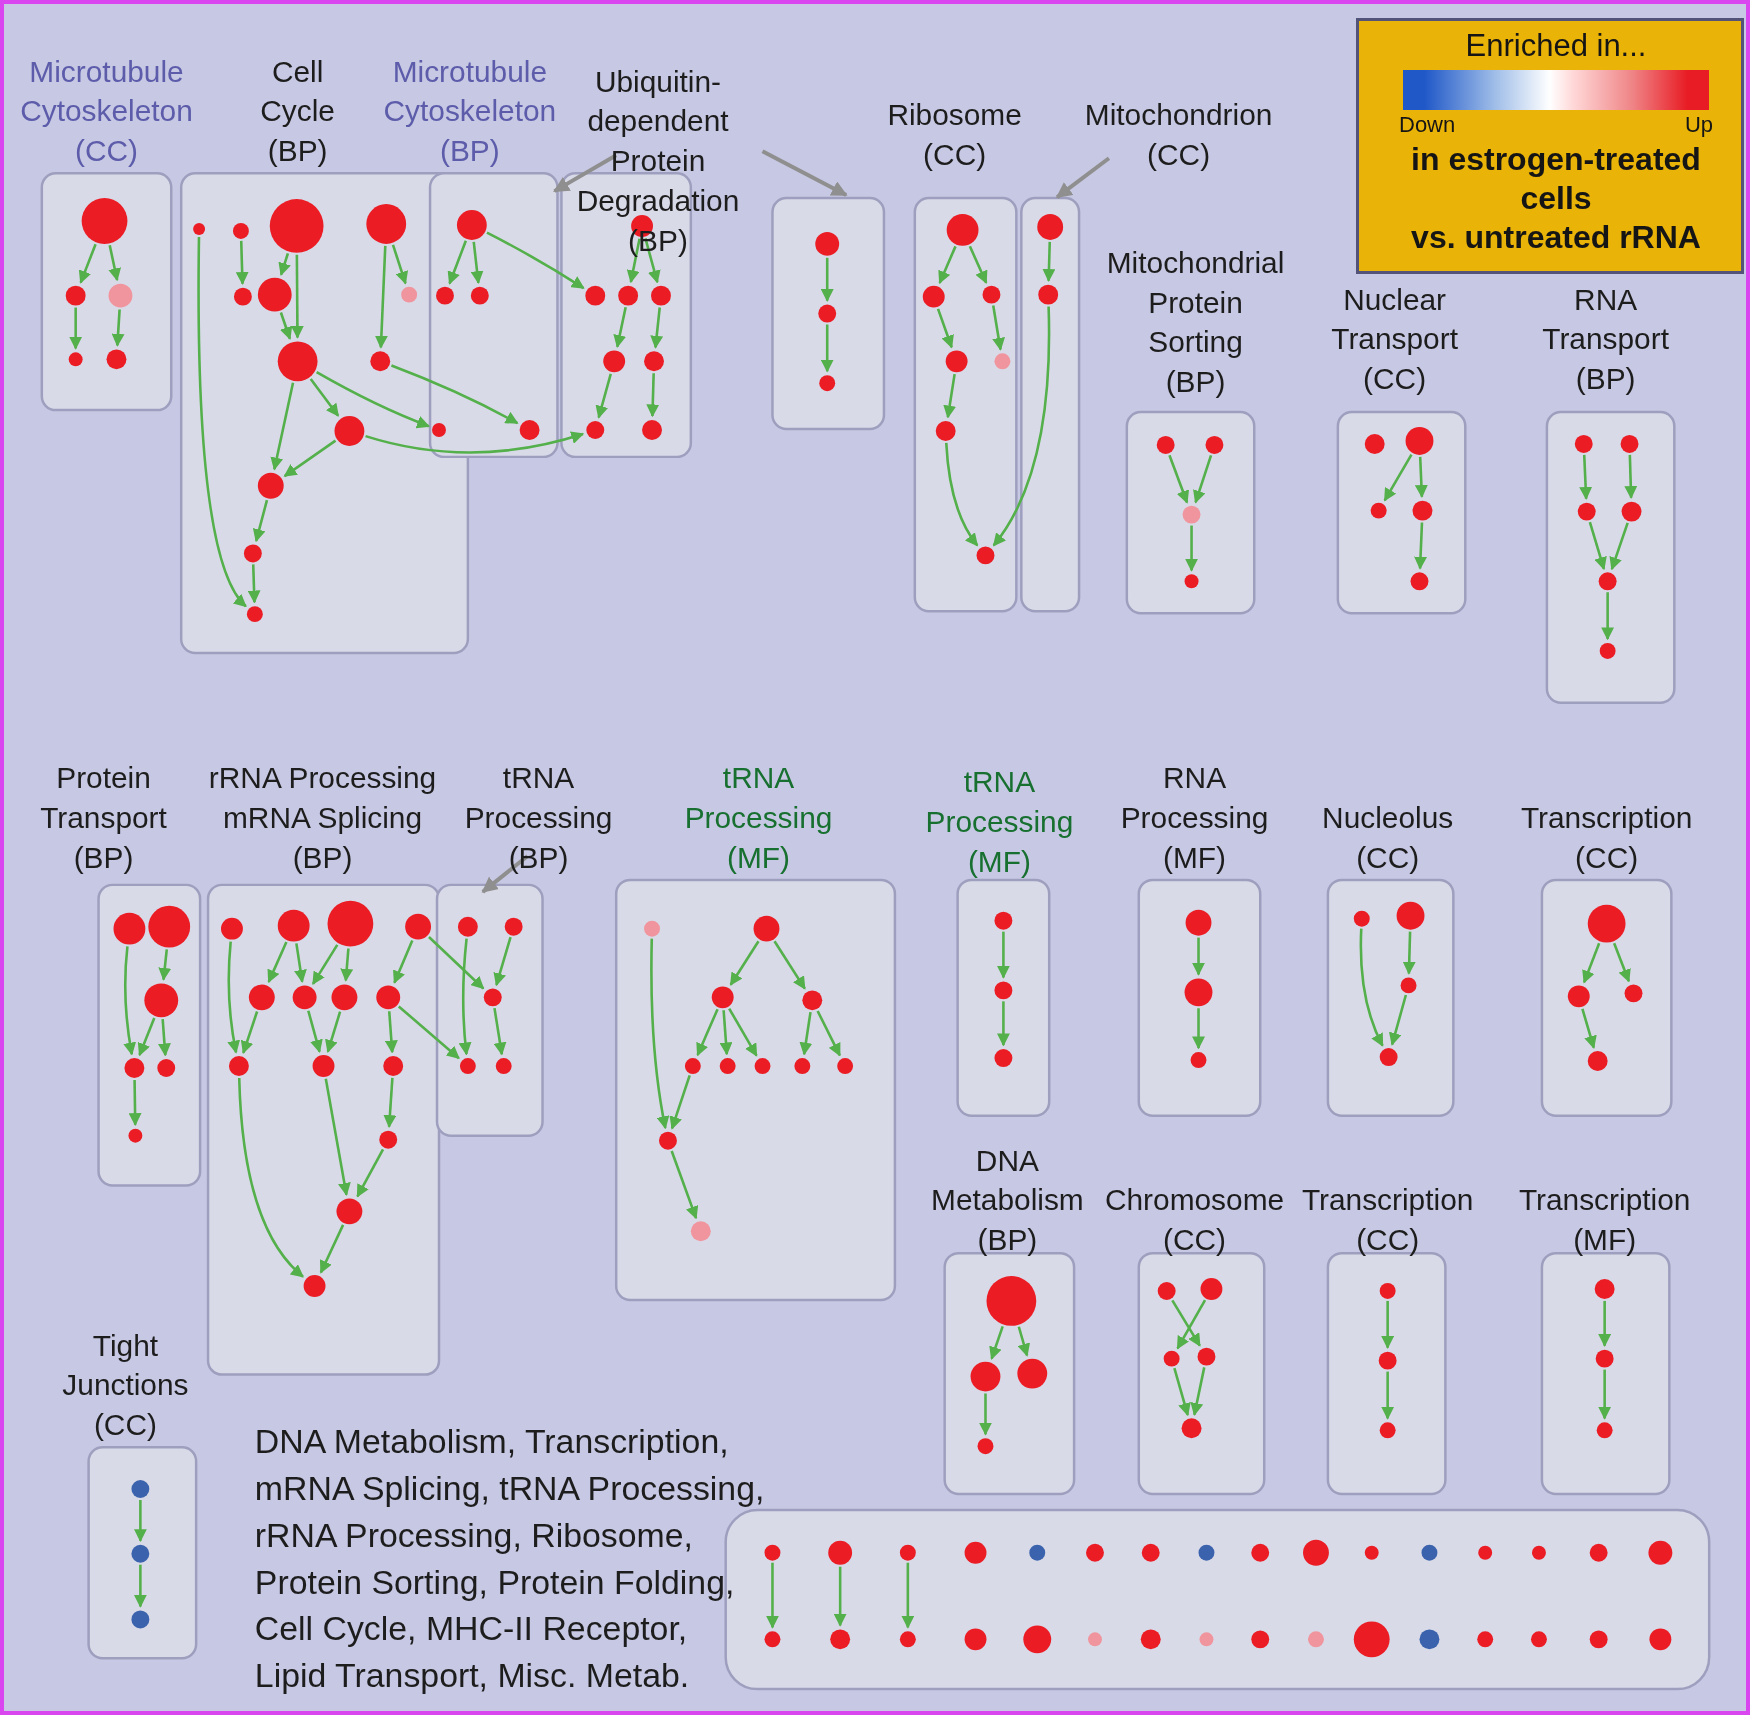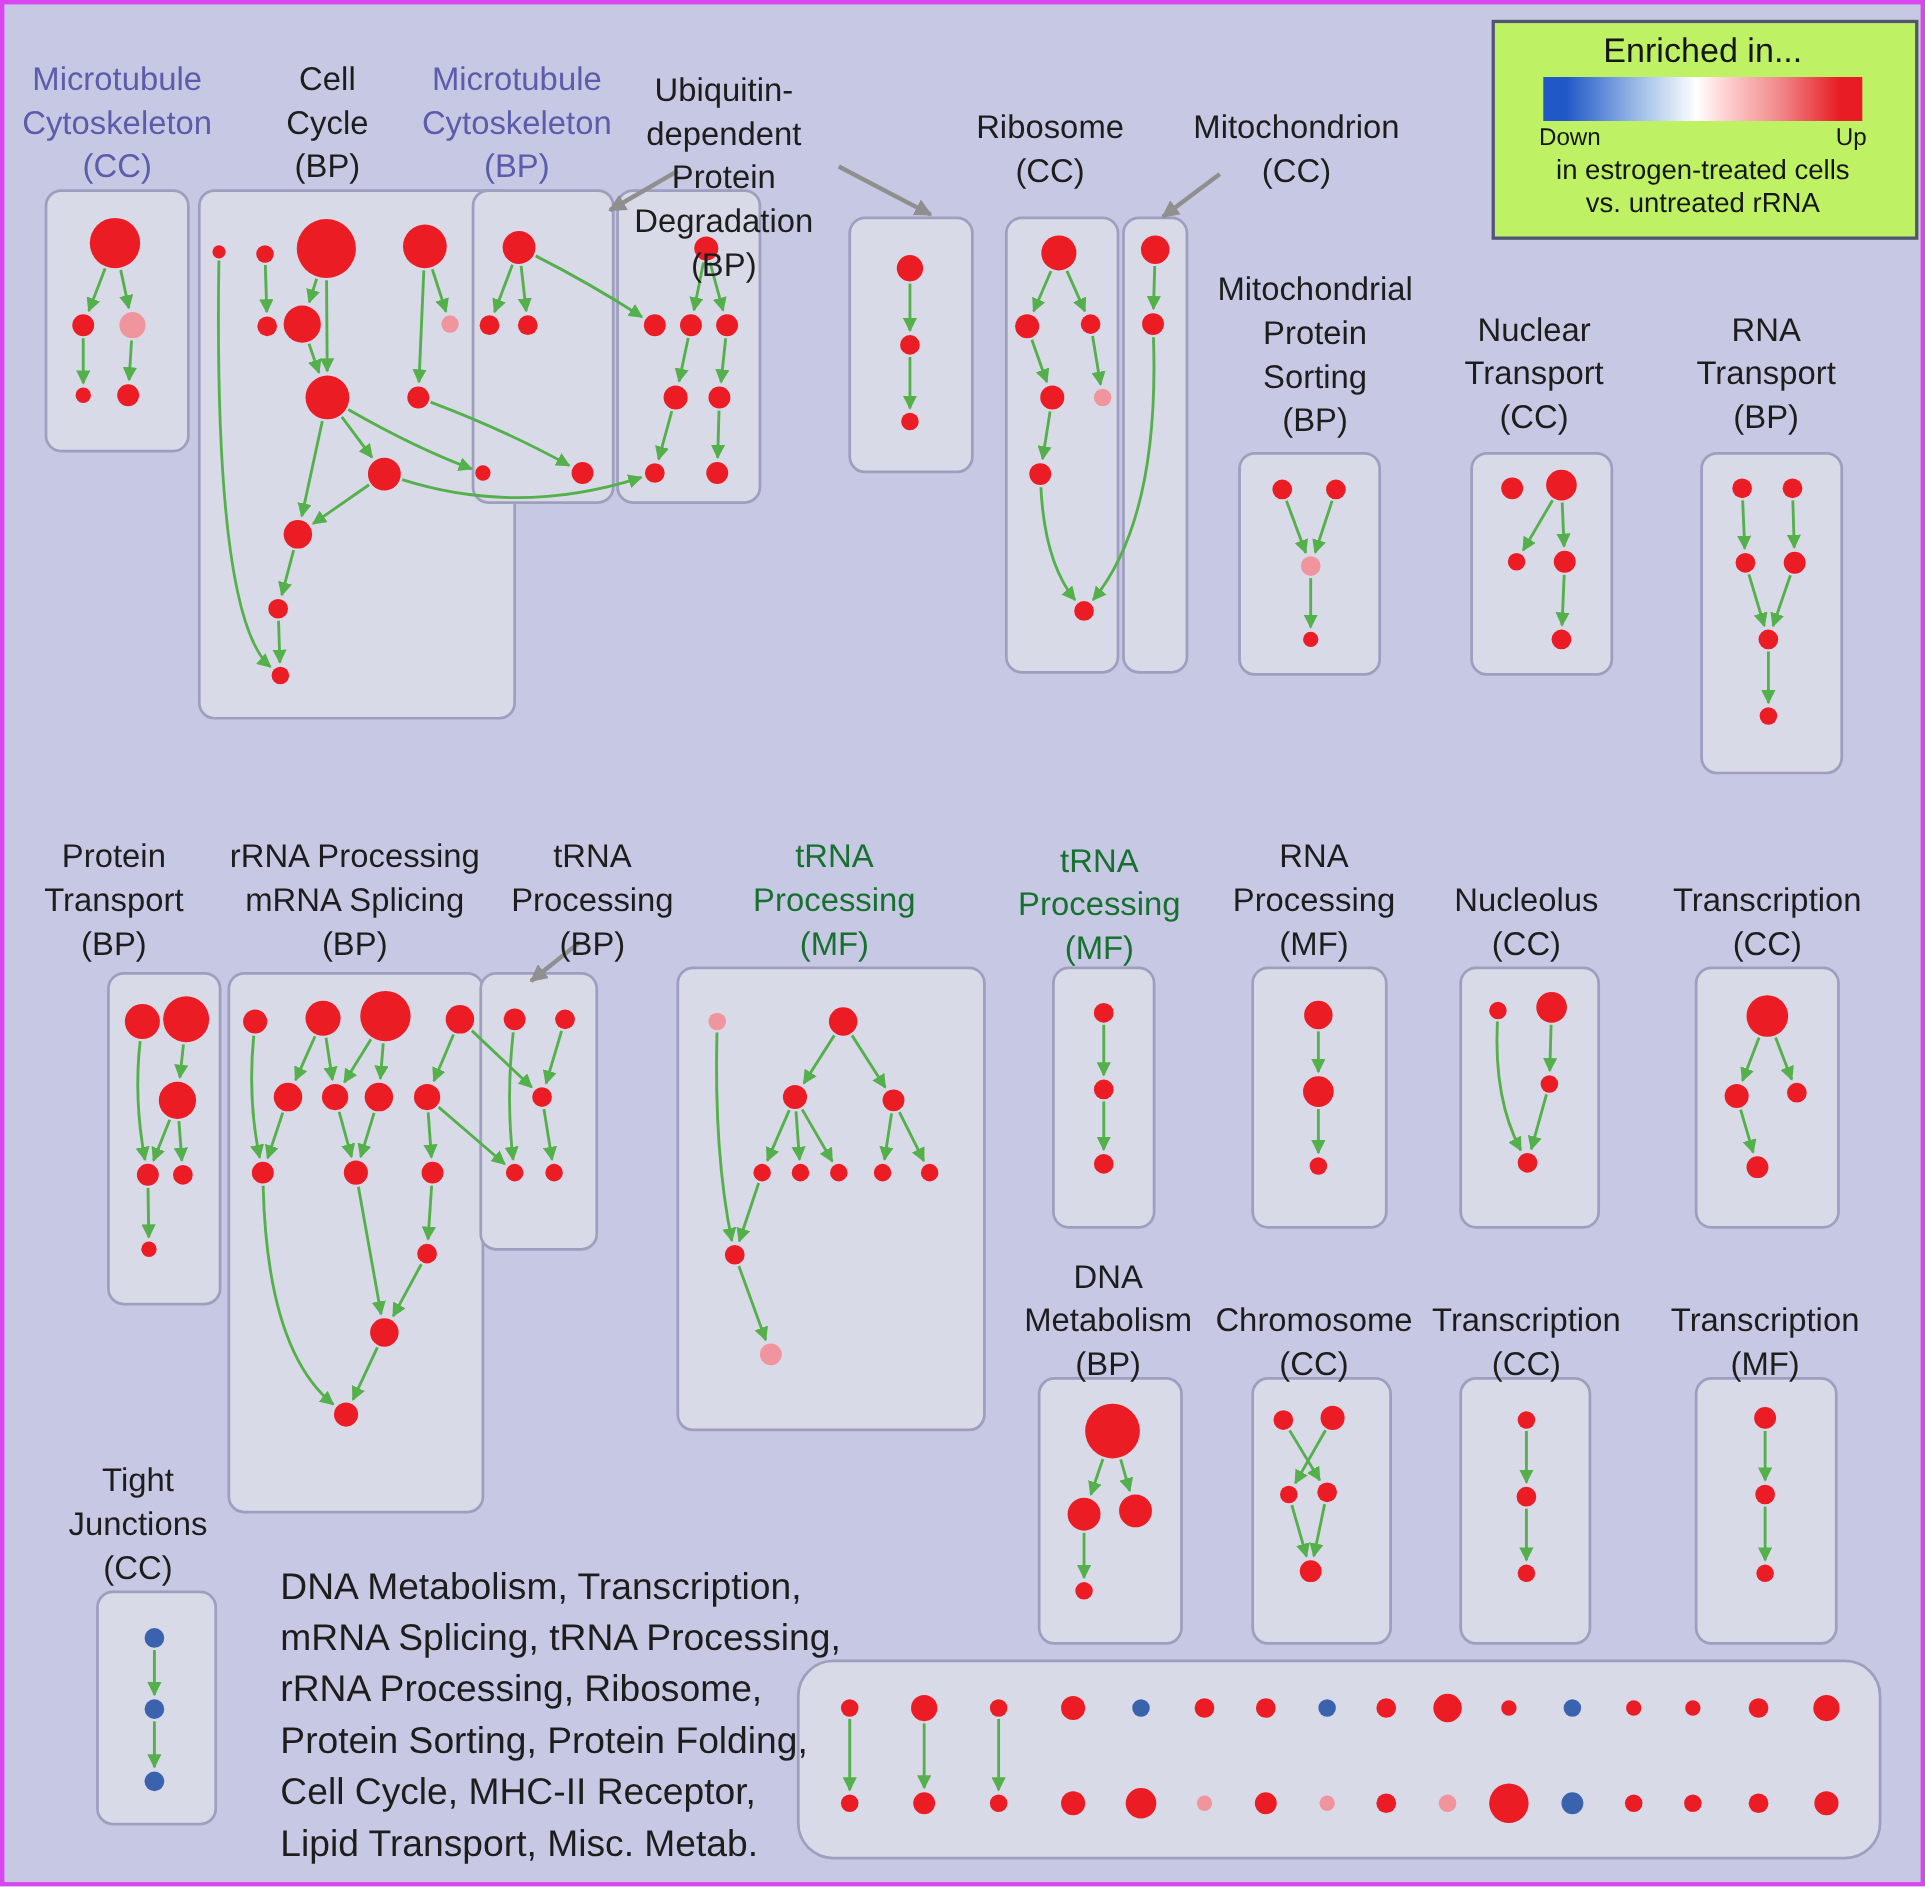--- a/index.html
+++ b/index.html
@@ -11,34 +11,34 @@
     border:4px solid #d946ef;
     overflow:hidden;
     font-family:"Liberation Sans",sans-serif;
   }
   #diagram{position:absolute;left:0;top:0;width:100%;height:100%;}
   svg text{font-family:"Liberation Sans",sans-serif;}
   #legend{
     position:absolute;left:1352px;top:14px;width:388px;
     box-sizing:border-box;
     border:3px solid #53537a;
-    background:#bef264;
-    padding:6px 20px 14px 16px;
+    background:#eab308;
+    padding:6px 4px 14px 16px;
     color:#151515;
     text-align:center;
   }
   .legend-title{font-size:31px;line-height:1.25;}
   .legend-gradient{
     height:40px;margin:4px 28px 2px 28px;
     background:linear-gradient(to right,
       #2058c8 0%, #2058c8 7%, #9fbde8 30%, #ffffff 48%,
       #ffd6d6 56%, #ef8486 75%, #e81c24 93%, #e81c24 100%);
   }
   .legend-row{display:flex;justify-content:space-between;padding:0 24px;font-size:22px;margin-bottom:2px;}
-  .legend-sub{font-size:25px;line-height:1.22;}
+  .legend-sub{font-size:32px;line-height:1.22;font-weight:bold;}
 </style>
 </head>
 <body>
 
 <div id="canvas">
   <svg id="diagram" viewBox="0 0 1750 1715" preserveAspectRatio="none">
       <defs>
         <marker id="arrow-green" viewBox="0 0 10 10" refX="9" refY="5" markerWidth="5" markerHeight="5" orient="auto">
           <path d="M0,0 L10,5 L0,10 z" fill="#54b04a"></path>
         </marker>

